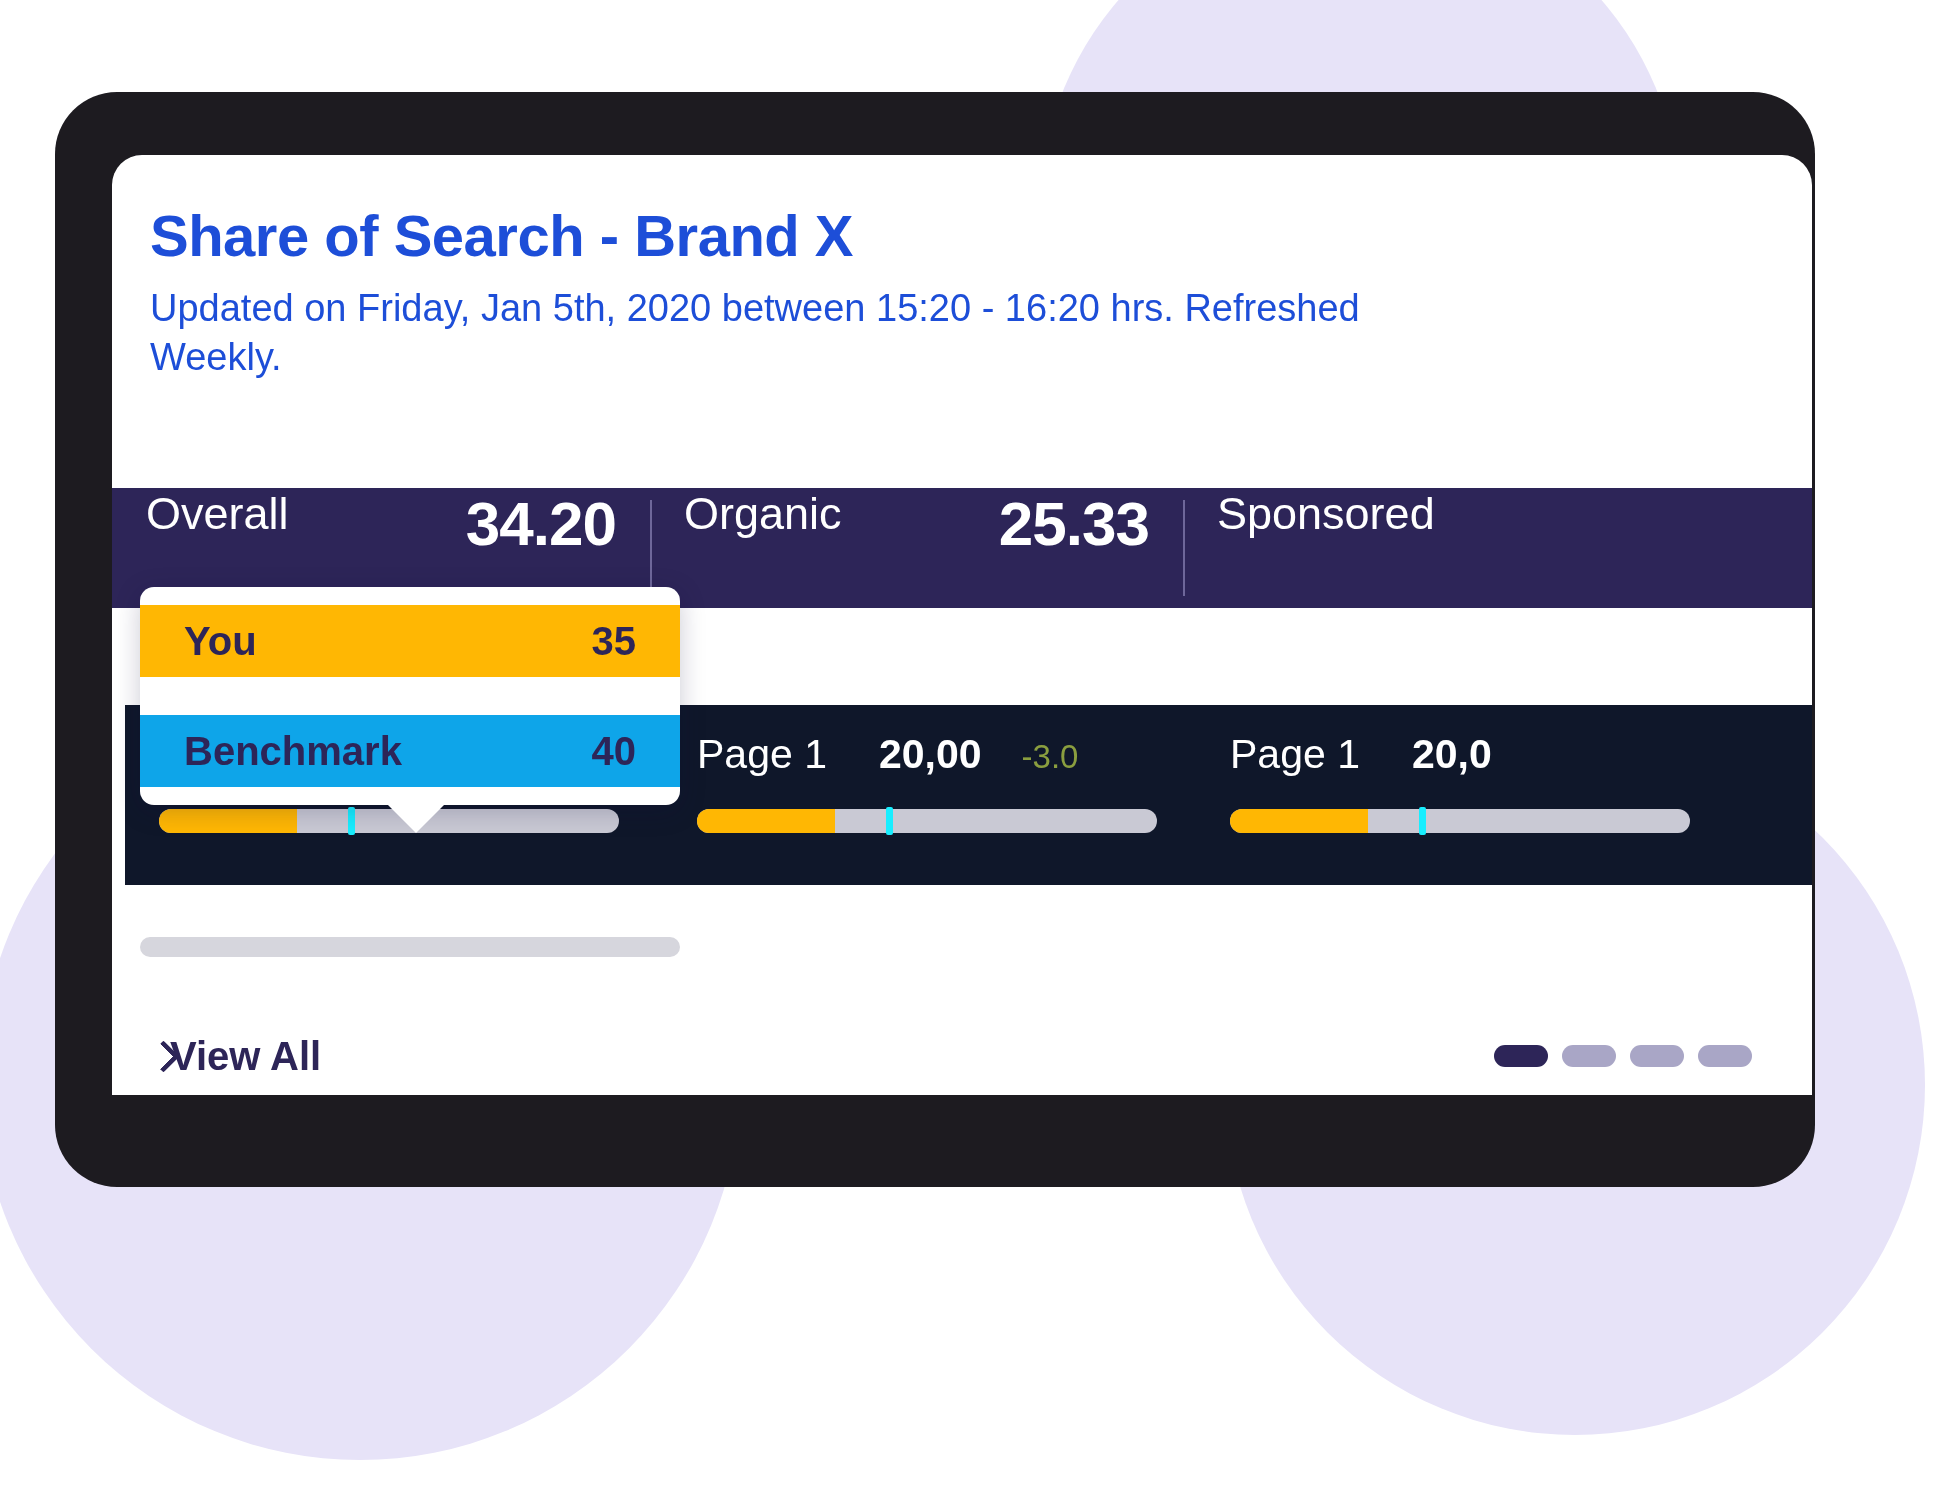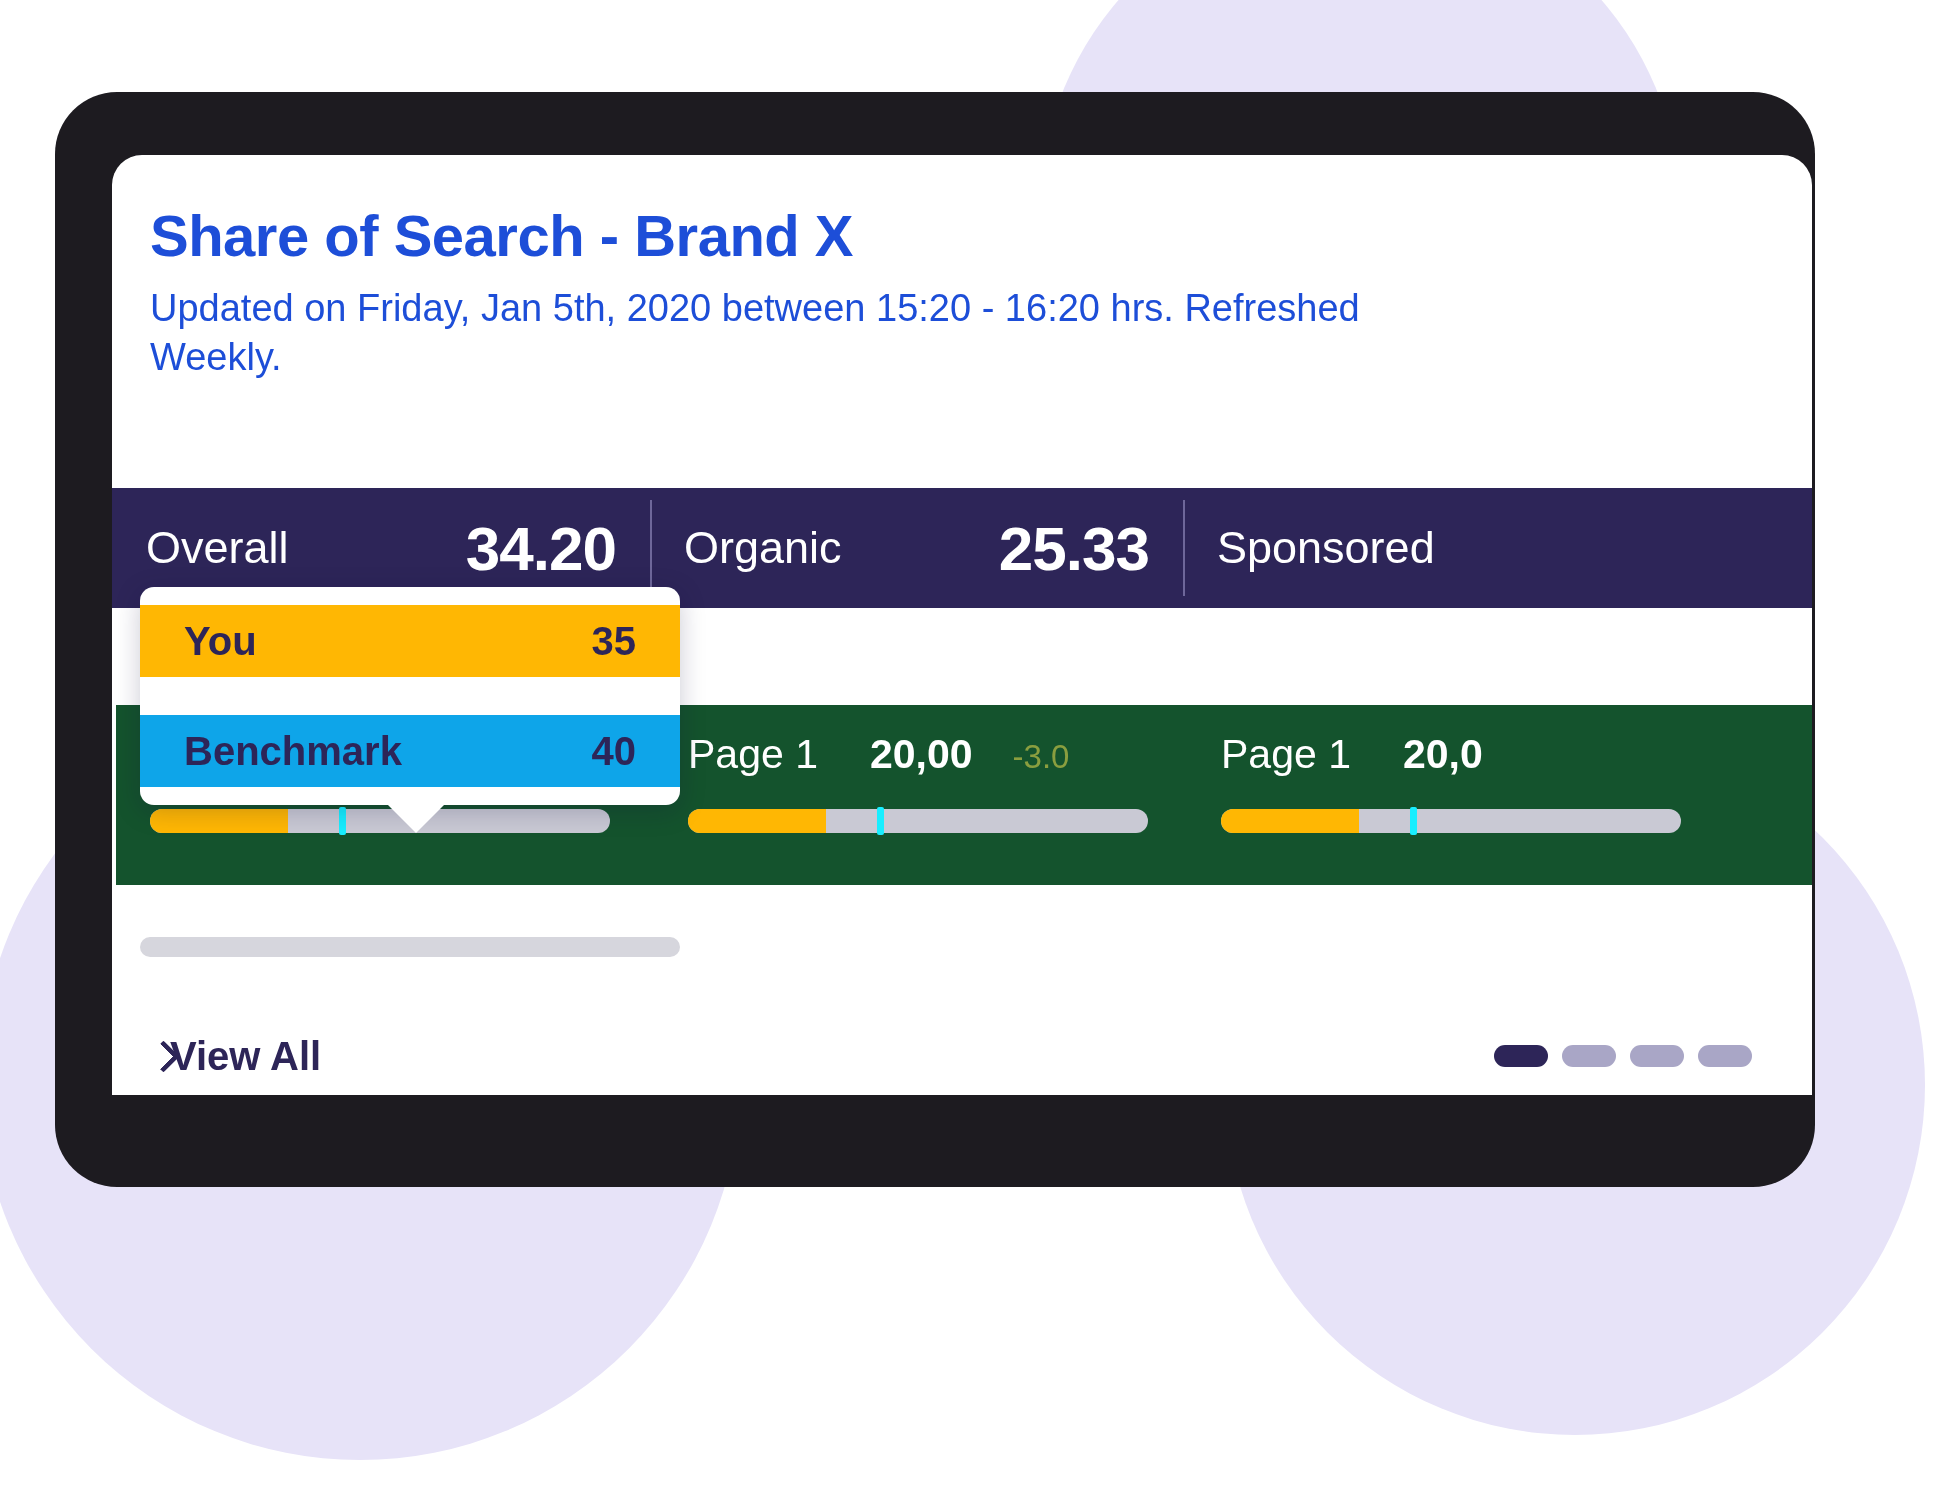--- a/index.html
+++ b/index.html
@@ -59,21 +59,21 @@
     position: absolute;
     left: 0; top: 333px;
     width: 100%;
     height: 120px;
     background: #2D2558;
     display: flex;
     align-items: center;
   }
   .metric-cell {
     display: flex;
-    align-items: center;
+    align-items: flex-start;
     height: 100%;
     padding: 0 34px;
     position: relative;
   }
   .metric-cell + .metric-cell::before {
     content: "";
     position: absolute;
     left: 0; top: 12px; bottom: 12px;
     width: 2px;
     background: #6E679A;
@@ -93,24 +93,24 @@
     font-size: 62px;
     font-weight: bold;
     color: #FFFFFF;
     letter-spacing: -1px;
     white-space: nowrap;
   }
 
   
   .stats-band {
     position: absolute;
-    left: 4px; top: 550px;
+    left: 13px; top: 550px;
     width: 100%;
     height: 180px;
-    background: #14532d;
+    background: #0f172a;
     display: flex;
   }
   .stats-cell {
     width: 533px;
     padding: 26px 34px 0 34px;
     position: relative;
   }
   .stats-cell-0 { width: 538px; }
   .stats-row {
     display: flex;

